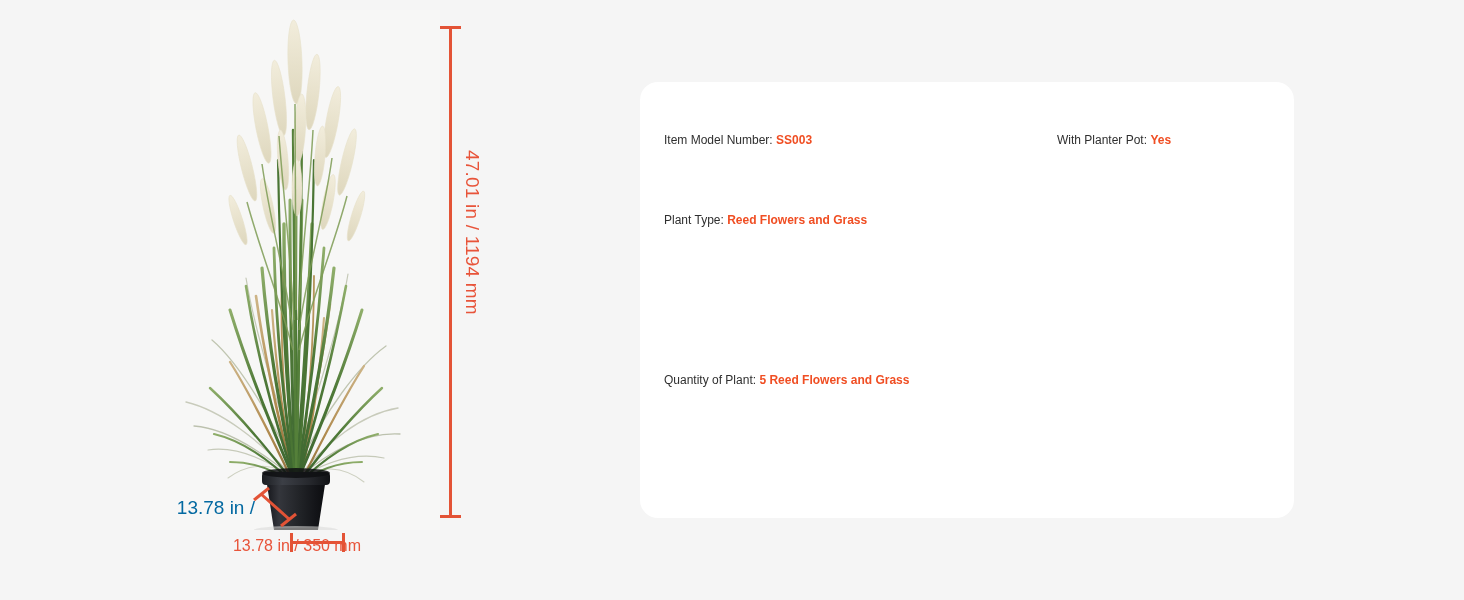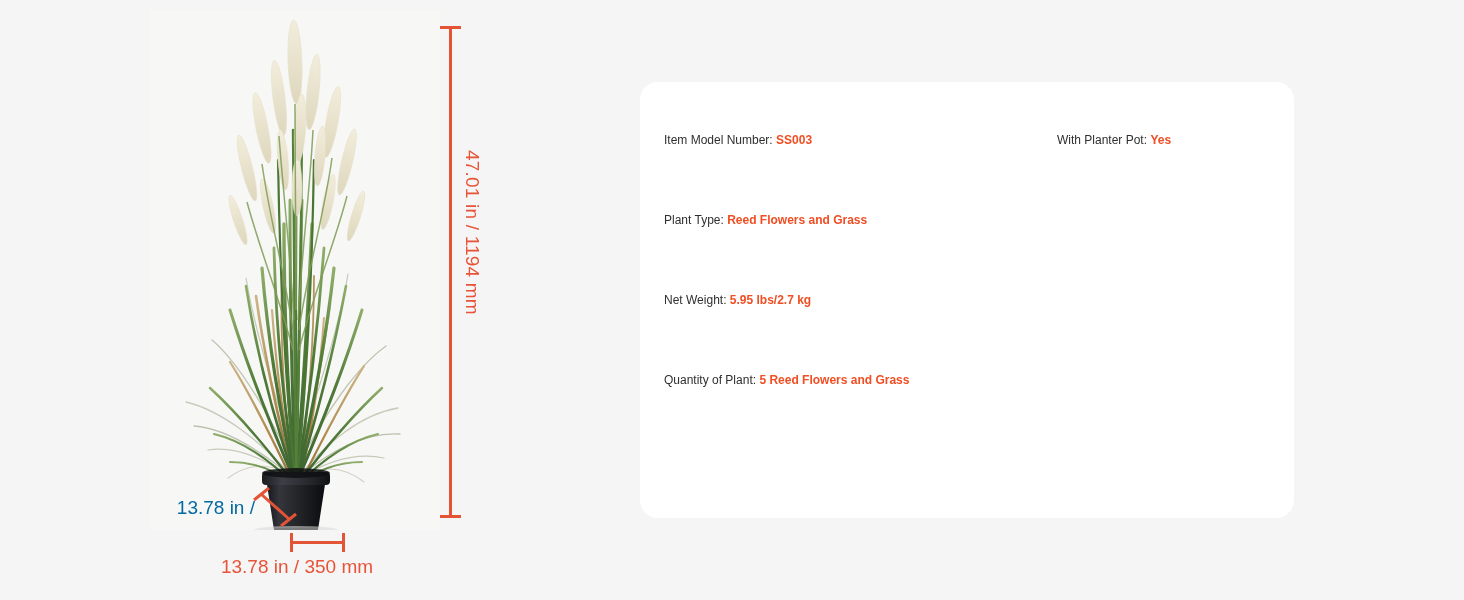--- a/index.html
+++ b/index.html
@@ -86,25 +86,25 @@
   }
   #width-dim-cap-right {
     left: 342px;
     top: 533px;
     width: 3px;
     height: 19px;
   }
   #width-dim-label {
     position: absolute;
     left: 197px;
-    top: 556px;
+    top: 537px;
     width: 200px;
     text-align: center;
     color: #e8543a;
-    font-size: 19px;
+    font-size: 16px;
     white-space: nowrap;
   }
 
   #depth-dim-svg {
     position: absolute;
     left: 252px;
     top: 484px;
     width: 50px;
     height: 46px;
   }
@@ -321,24 +321,20 @@
     </div>
 
     <div class="spec-row r1">
       <div class="spec-item col-left">
         <span class="spec-label">Plant Type: </span>
         <span class="spec-value">Reed Flowers and Grass</span>
       </div>
     </div>
 
     <div class="spec-row r2">
-      <div class="spec-item col-left">
-        <span class="spec-label">Net Weight: </span>
-        <span class="spec-value">5.95 lbs/2.7 kg</span>
-      </div>
     </div>
 
     <div class="spec-row r3">
       <div class="spec-item col-left">
         <span class="spec-label">Quantity of Plant: </span>
         <span class="spec-value">5 Reed Flowers and Grass</span>
       </div>
     </div>
 
 

